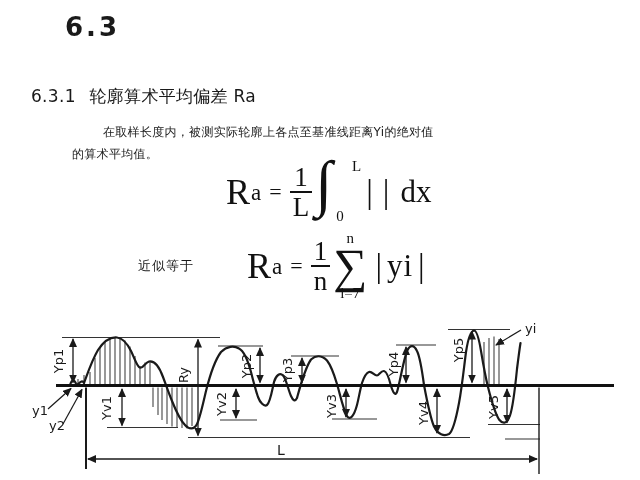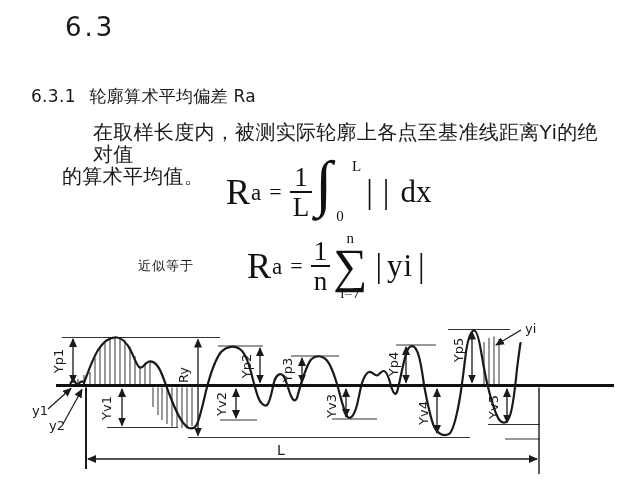--- a/index.html
+++ b/index.html
@@ -1,28 +1,28 @@
 <!DOCTYPE html>
 <html><head>
 <meta charset="utf-8">
 <style>
   html,body{margin:0;padding:0;background:#fff}
   body{width:640px;height:480px;position:relative;overflow:hidden;
        font-family:"DejaVu Sans","Liberation Sans",sans-serif;color:#1a1a1a}
 
   .title{position:absolute;left:65px;top:12px;display:flex;gap:38px;
-         font-size:26px;font-weight:400;letter-spacing:1px;white-space:nowrap}
+         font-size:26px;font-weight:700;letter-spacing:1px;white-space:nowrap}
   .title .num{letter-spacing:3px}
 
   .section{position:absolute;left:31px;top:85px;font-size:17px;
            letter-spacing:.3px;white-space:nowrap}
   .section .num{margin-right:8px}
 
-  .para{position:absolute;left:62px;top:121px;width:548px;
-        font-size:20px;line-height:22px;letter-spacing:.3px}
+  .para{position:absolute;left:72px;top:121px;width:548px;
+        font-size:12px;line-height:22px;letter-spacing:.3px}
   .para .l1{padding-left:31px}
 
   .formula{position:absolute;display:flex;align-items:center;
            font-family:"Liberation Serif","DejaVu Serif",serif;color:#111}
   .f1{left:226px;top:158px;height:68px}
   .f2{left:247px;top:229px;height:74px}
   .R{font-size:36px;line-height:1}
   .rsub{font-size:23px;line-height:1;margin-left:1px}
   .eq{font-size:22px;margin:0 8px}
   .frac{display:flex;flex-direction:column;align-items:center;

